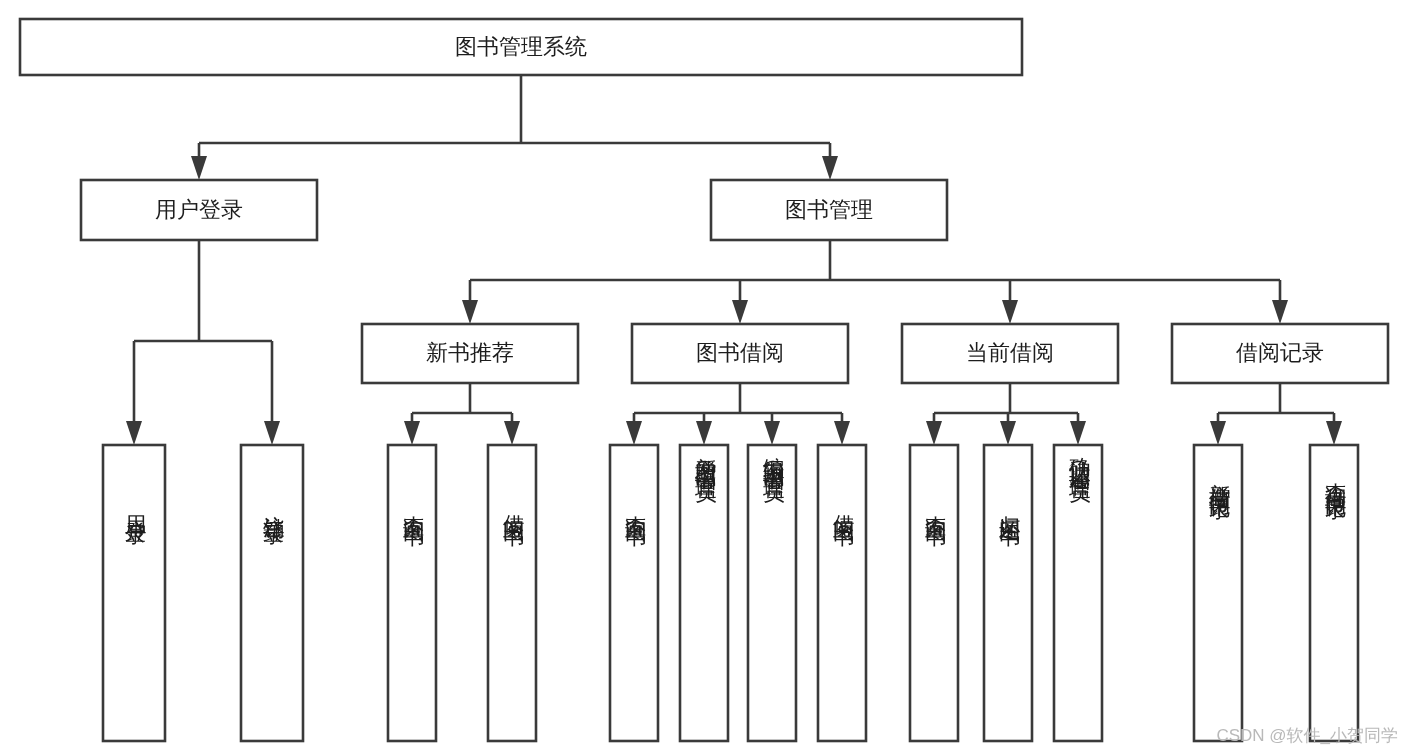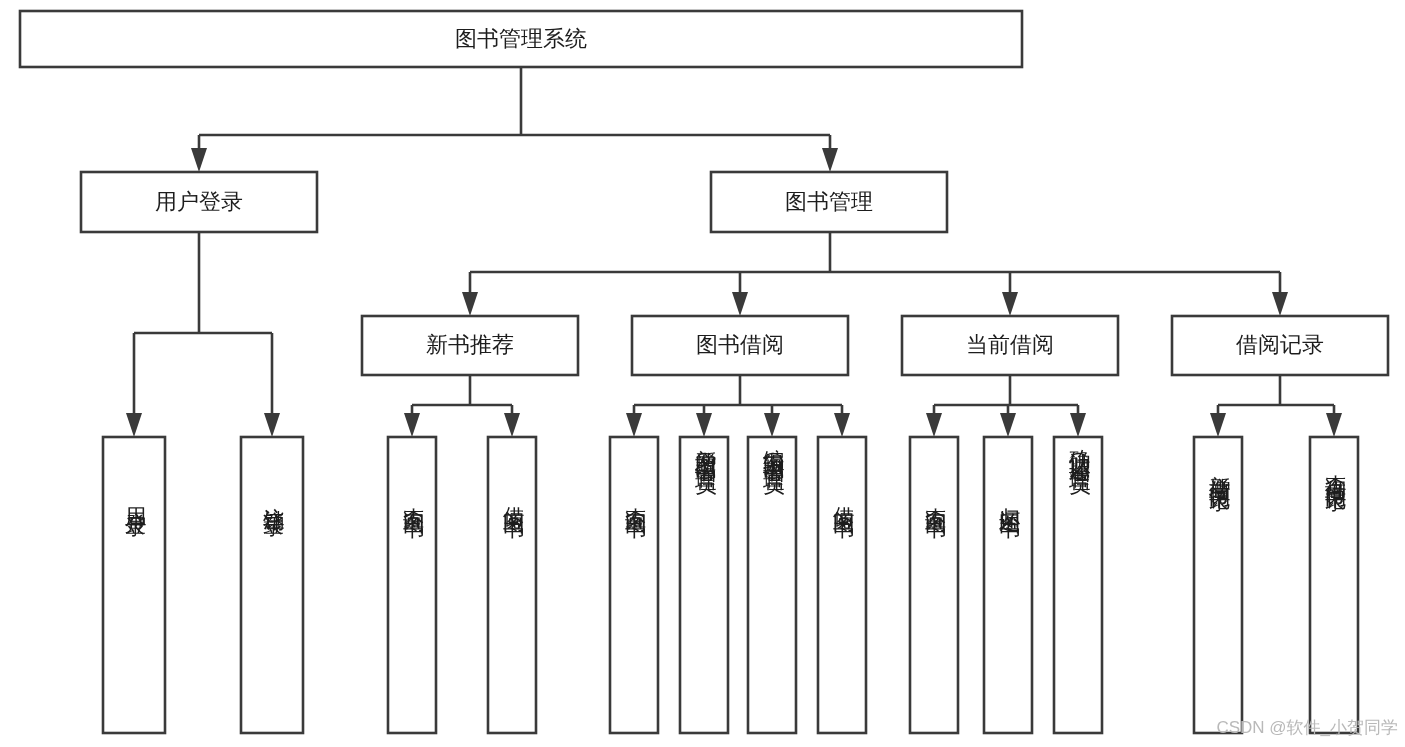--- a/index.html
+++ b/index.html
@@ -10,21 +10,21 @@
   body {
     width: 1405px;
     height: 747px;
     font-family: "Liberation Sans", "DejaVu Sans", sans-serif;
     overflow: hidden;
     position: relative;
   }
   #diagram-root {
     position: absolute;
     left: 0;
-    top: 0;
+    top: 8px;
     width: 1405px;
     height: 623px;
   }
   svg.flowchart {
     display: block;
     width: 1405px;
     height: 747px;
   }
   .node-rect {
     fill: #ffffff;

